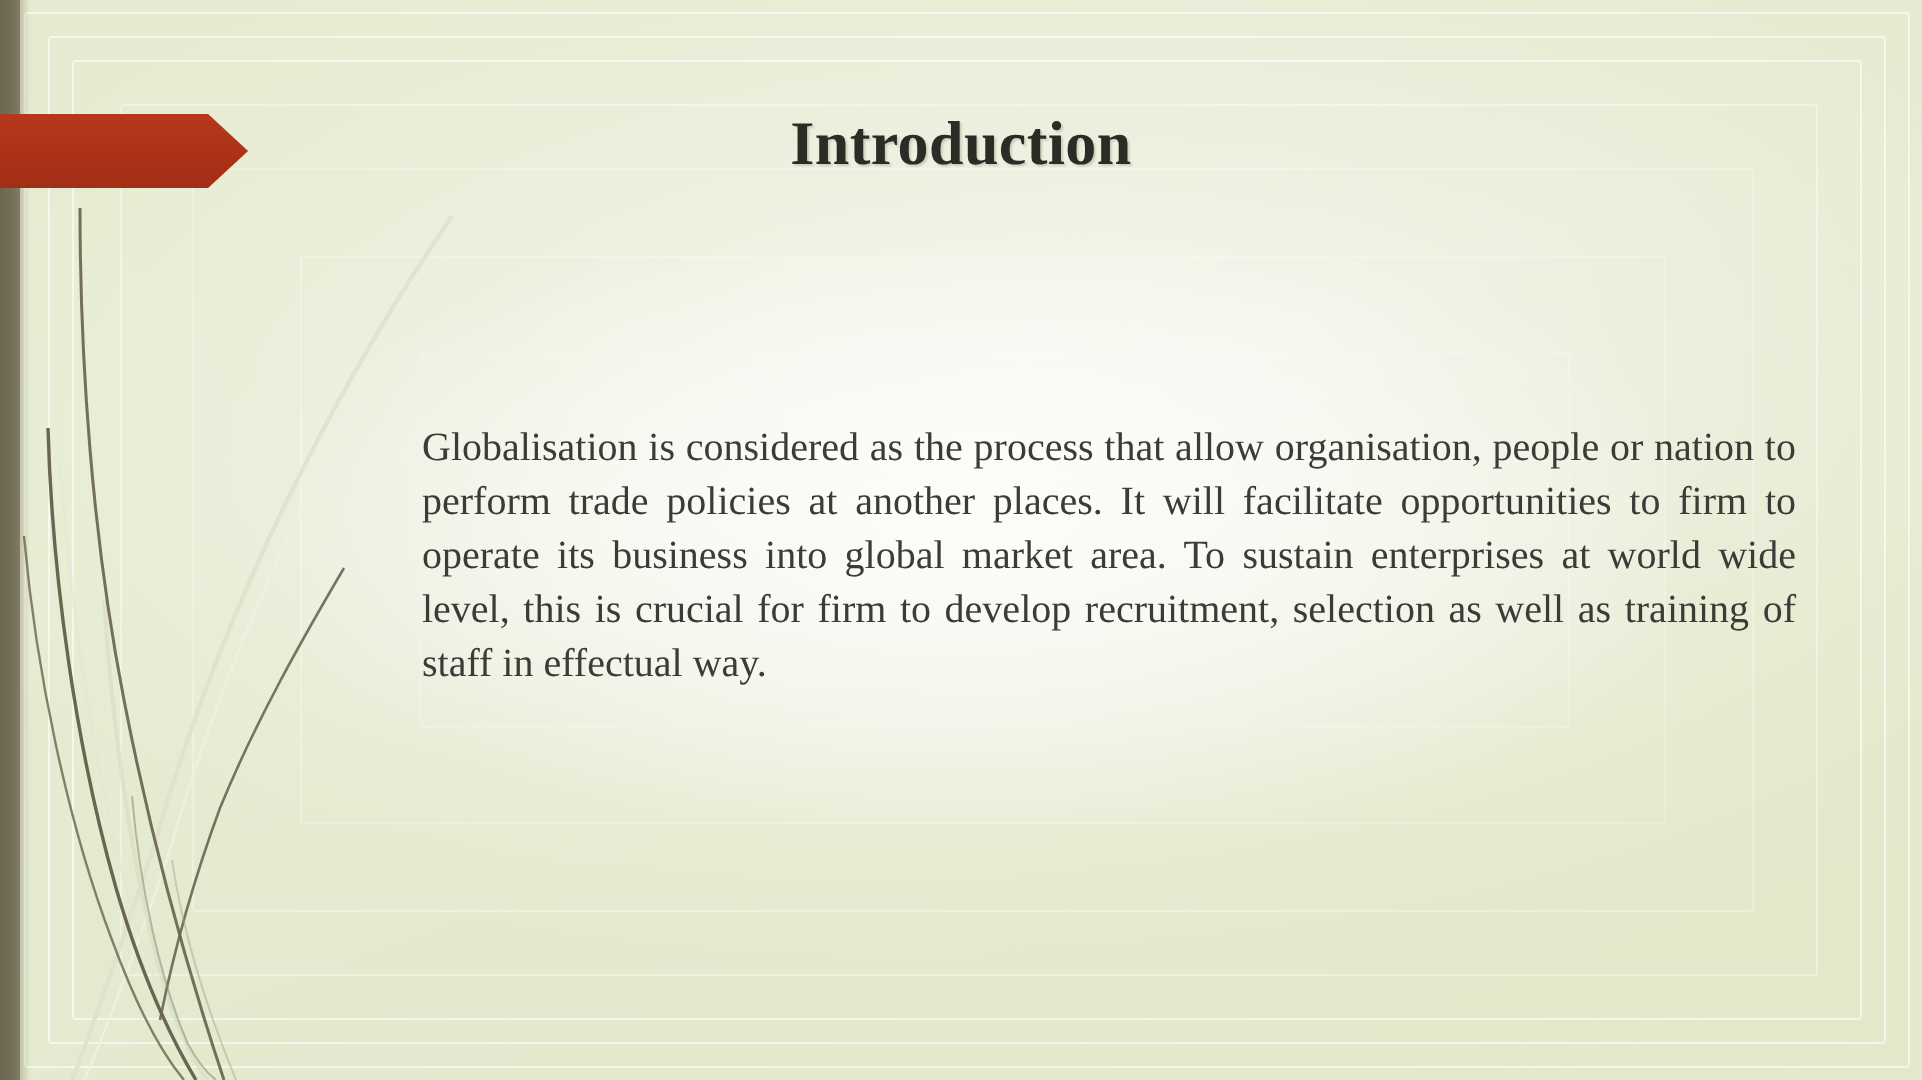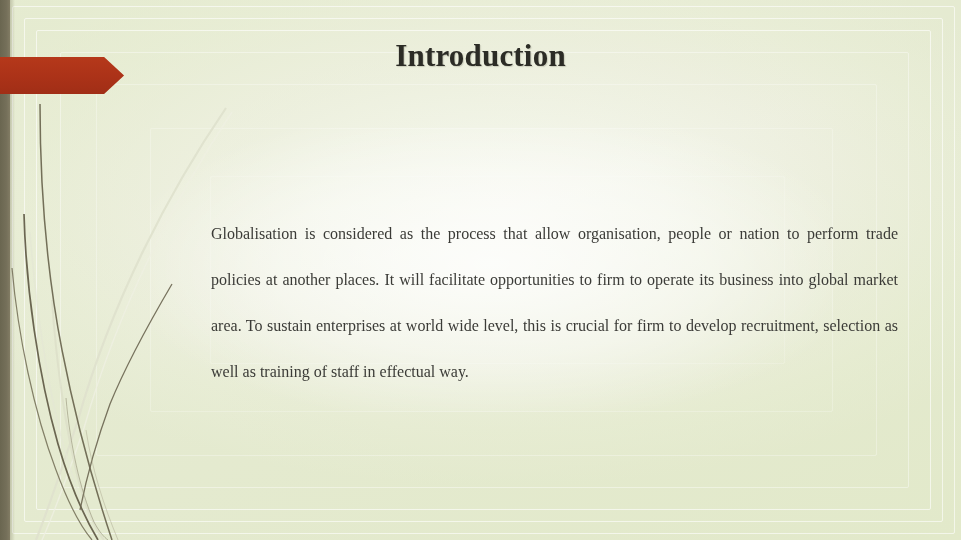--- a/index.html
+++ b/index.html
@@ -97,38 +97,38 @@
     top: 57px;
     width: 124px;
     height: 37px;
   }
   .arrow-banner svg { display: block; }
 
   
   .title {
     position: absolute;
     left: 0;
-    top: 38px;
+    top: 54px;
     width: 961px;
     text-align: center;
     font-size: 31px;
     font-weight: bold;
     color: #2c2c26;
     letter-spacing: 0.2px;
     text-shadow: 1px 1px 1px rgba(120,120,100,0.28);
   }
 
   
   .body-text {
     position: absolute;
     left: 211px;
     top: 211px;
     width: 687px;
-    font-size: 16px;
-    line-height: 46px;
+    font-size: 20px;
+    line-height: 27px;
     color: #3b3b37;
     text-align: justify;
     text-justify: inter-word;
   }
 </style>
 </head>
 <body>
 
 <div id="slide">
 

